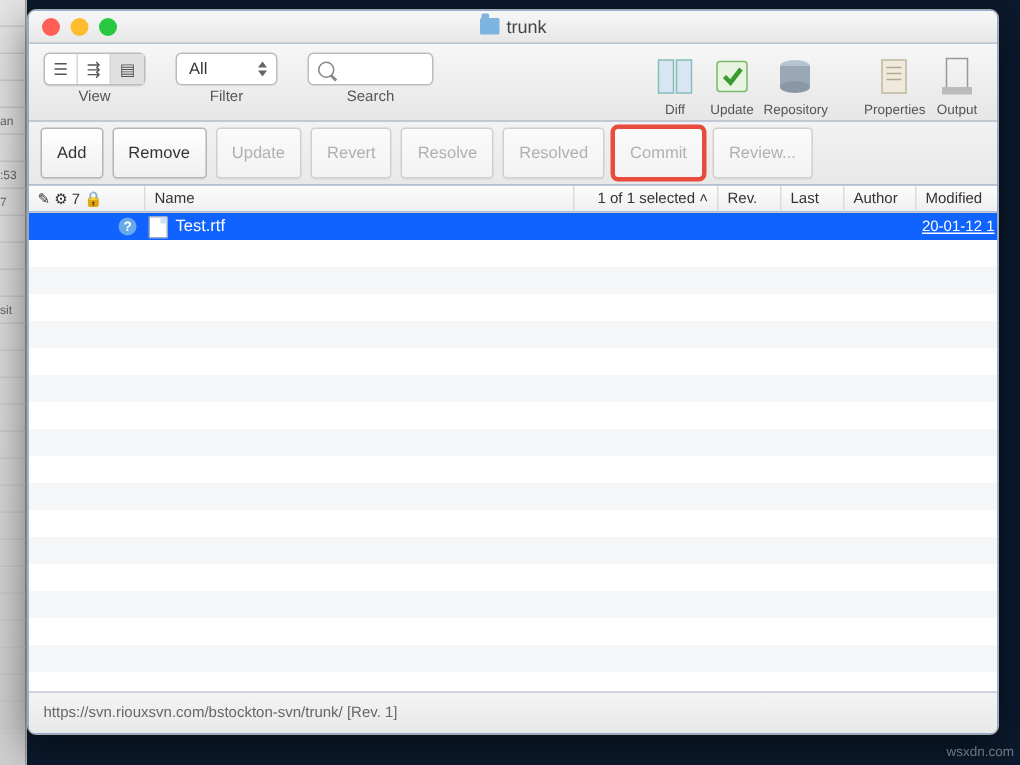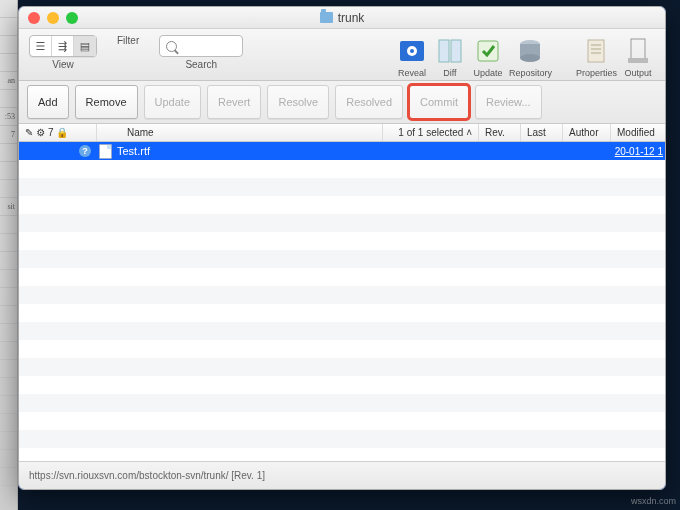--- a/index.html
+++ b/index.html
@@ -1,18 +1,18 @@
 <!DOCTYPE html>
 <html><head>
 <meta charset="utf-8">
 <style>
   * { box-sizing: border-box; margin: 0; padding: 0; font-family: -apple-system, "Helvetica Neue", Arial, sans-serif; }
   body { width: 680px; height: 510px; background: #0b1a2d; overflow: hidden; position: relative; }
   .bg-strip { position:absolute; left:0; top:0; width:18px; height:510px; background:linear-gradient(#e6e6e6,#d0d0d0); border-right:1px solid #b8b8b8;}
-  .bg-strip .cell{height:18px;font-size:8px;color:#666;text-align:right;padding-right:2px;border-bottom:1px solid #ccc;line-height:18px;font-family:Liberation Serif, serif;}
+  .bg-strip .cell{height:18px;font-size:8px;color:#666;text-align:left;padding-right:2px;border-bottom:1px solid #ccc;line-height:18px;}
   .window { position: absolute; left: 18px; top: 6px; width: 648px; height: 484px; background: #3b82f6; border:1px solid #aaa; border-radius:6px; box-shadow:0 8px 30px rgba(0,0,0,.5); display:flex; flex-direction:column; overflow:hidden;}
   .titlebar { height:22px; background:linear-gradient(#f7f7f7,#e8e8e8); border-bottom:1px solid #d0d0d0; display:flex; align-items:center; position:relative;}
   .traffic { display:flex; gap:7px; margin-left:9px;}
   .tl { width:12px; height:12px; border-radius:50%; }
   .tl.r{background:#ff5f57;} .tl.y{background:#febc2e;} .tl.g{background:#28c840;}
   .title-center{position:absolute;left:0;right:0;text-align:center;font-size:12px;color:#444;display:flex;align-items:center;justify-content:center;gap:5px;}
   .folder-ico{width:13px;height:11px;background:#7db4e0;border-radius:1px;position:relative;}
   .folder-ico:before{content:"";position:absolute;top:-3px;left:1px;width:5px;height:3px;background:#7db4e0;border-radius:1px 1px 0 0;}
   .toolbar{background:linear-gradient(#f7f7f7,#e6e6e6);border-bottom:1px solid #c6c6c6;padding:6px 10px 2px;display:flex;gap:20px;align-items:flex-start;}
   .tool-group{display:flex;flex-direction:column;align-items:center;gap:2px;}
@@ -29,21 +29,21 @@
   .big-icons{display:flex;gap:4px;margin-left:auto;}
   .big-ico{display:flex;flex-direction:column;align-items:center;gap:1px;}
   .big-ico .box{width:34px;height:32px;display:flex;align-items:center;justify-content:center;}
   .big-ico .lbl{font-size:9px;color:#555;}
   .btnrow{background:linear-gradient(#f2f2f2,#e8e8e8);border-bottom:1px solid #c9c9c9;padding:4px 8px;display:flex;gap:6px;}
   .btn{height:20px;padding:16px 10px;font-size:11px;background:linear-gradient(#fff,#f0f0f0);border:1px solid #b5b5b5;border-radius:3px;display:flex;align-items:center;color:#333;box-shadow:0 1px 0 rgba(0,0,0,.05);}
   .btn.dis{color:#b0b0b0;border-color:#d0d0d0;background:linear-gradient(#fafafa,#f3f3f3);}
   .btn.hl{outline:3px solid #e74c3c;outline-offset:-1px;}
   .colhdr{height:18px;background:linear-gradient(#fdfdfd,#efefef);border-bottom:1px solid #c9c9c9;display:flex;font-size:10px;color:#333;}
   .colhdr>div{border-right:1px solid #dcdcdc;display:flex;align-items:center;padding:0 6px;}
-  .colhdr .w1{width:78px;} .colhdr .w2{flex:1;margin-left:24px;} .colhdr .sel{width:96px;justify-content:flex-end;} .colhdr .rev{width:42px;} .colhdr .last{width:42px;} .colhdr .auth{width:48px;} .colhdr .mod{width:54px;border-right:none;}
+  .colhdr .w1{width:78px;} .colhdr .w2{flex:1;} .colhdr .sel{width:96px;justify-content:flex-end;} .colhdr .rev{width:42px;} .colhdr .last{width:42px;} .colhdr .auth{width:48px;} .colhdr .mod{width:54px;border-right:none;}
   .list{flex:1;overflow:hidden;background:#fff;}
   .row{height:18px;display:flex;align-items:center;font-size:11px;}
   .row.selected{background:#1163ff;color:#fff;}
   .row .c1{width:78px;display:flex;align-items:center;justify-content:flex-end;padding-right:6px;gap:2px;}
   .row .c2{flex:1;display:flex;align-items:center;gap:5px;padding-left:2px;}
   .row .c-sel{width:96px;} .row .c-rev{width:42px;} .row .c-last{width:42px;} .row .c-auth{width:48px;} .row .c-mod{width:54px;font-size:10px;text-align:right;padding-right:2px;text-decoration:underline;}
   .stripe{height:18px;} .stripe.odd{background:#f4f6f8;} .stripe.even{background:#fff;}
   .statusbar{height:28px;background:linear-gradient(#f4f4f4,#e8e8e8);border-top:1px solid #cfcfcf;font-size:10px;color:#666;display:flex;align-items:center;padding:0 10px;}
   .qmark{width:12px;height:12px;border-radius:50%;background:#6aa9e9;color:#fff;font-size:9px;display:flex;align-items:center;justify-content:center;font-weight:bold;}
   .file-ico{width:13px;height:15px;background:#fff;border:1px solid #9ac;border-radius:1px;position:relative;}
@@ -99,40 +99,33 @@
   <div class="toolbar">
     <div class="tool-group">
       <div class="segbtns">
         <span>☰</span>
         <span>⇶</span>
         <span style="background:#e0e0e0">▤</span>
       </div>
       <div class="tool-label">View</div>
     </div>
     <div class="tool-group">
+      <div class="select">
+          <span>All</span>
+        </div>
       <div class="tool-label">Filter</div>
     </div>
     <div class="tool-group">
       <div class="search">
           <span class="mag"></span>
         </div>
       <div class="tool-label">Search</div>
     </div>
 
     <div class="big-icons">
-      <div class="big-ico">
-        <div class="box">
-            <svg width="30" height="30">
-              <rect x="3" y="5" width="24" height="20" rx="2" fill="#2a6fd6"></rect>
-              <circle cx="15" cy="15" r="5" fill="#fff"></circle>
-              <circle cx="15" cy="15" r="2" fill="#2a6fd6"></circle>
-            </svg>
-          </div>
-        <div class="lbl">Reveal</div>
-      </div>
       <div class="big-ico">
         <div class="box">
             <svg width="30" height="30">
               <rect x="4" y="4" width="10" height="22" fill="#d8e6f3" stroke="#8bb"></rect>
               <rect x="16" y="4" width="10" height="22" fill="#d8e6f3" stroke="#8bb"></rect>
             </svg>
           </div>
         <div class="lbl">Diff</div>
       </div>
       <div class="big-ico">

